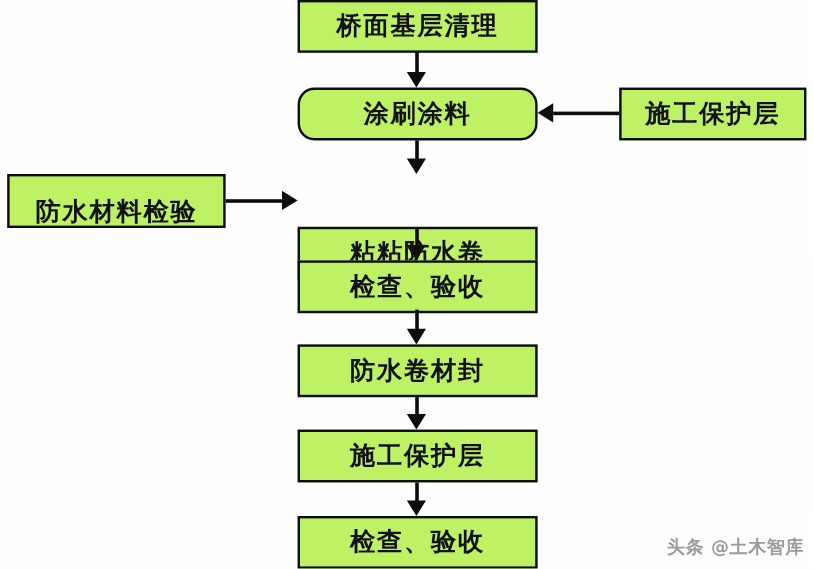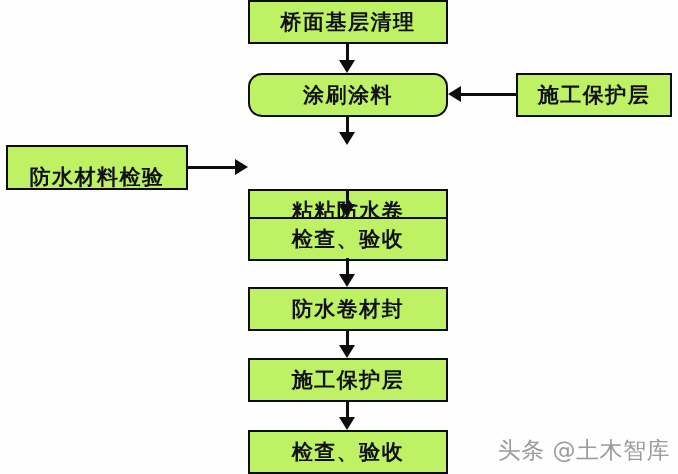--- a/index.html
+++ b/index.html
@@ -121,22 +121,22 @@
 
   .a-chk-shaft  { left: 188px; top: 166px; width: 48px; }
   .a-chk-head   { left: 235px; top: 159px; }
 
   
   .watermark {
     position: absolute;
     right: 8px;
     bottom: 8px;
     font-family: "DejaVu Sans", "Liberation Sans", sans-serif;
-    font-size: 23px;
-    font-weight: 400;
+    font-size: 15px;
+    font-weight: 700;
     color: #9a9a9f;
     letter-spacing: 0.5px;
     white-space: nowrap;
     user-select: none;
   }
 </style>
 </head>
 <body>
 
 <div id="canvas">

